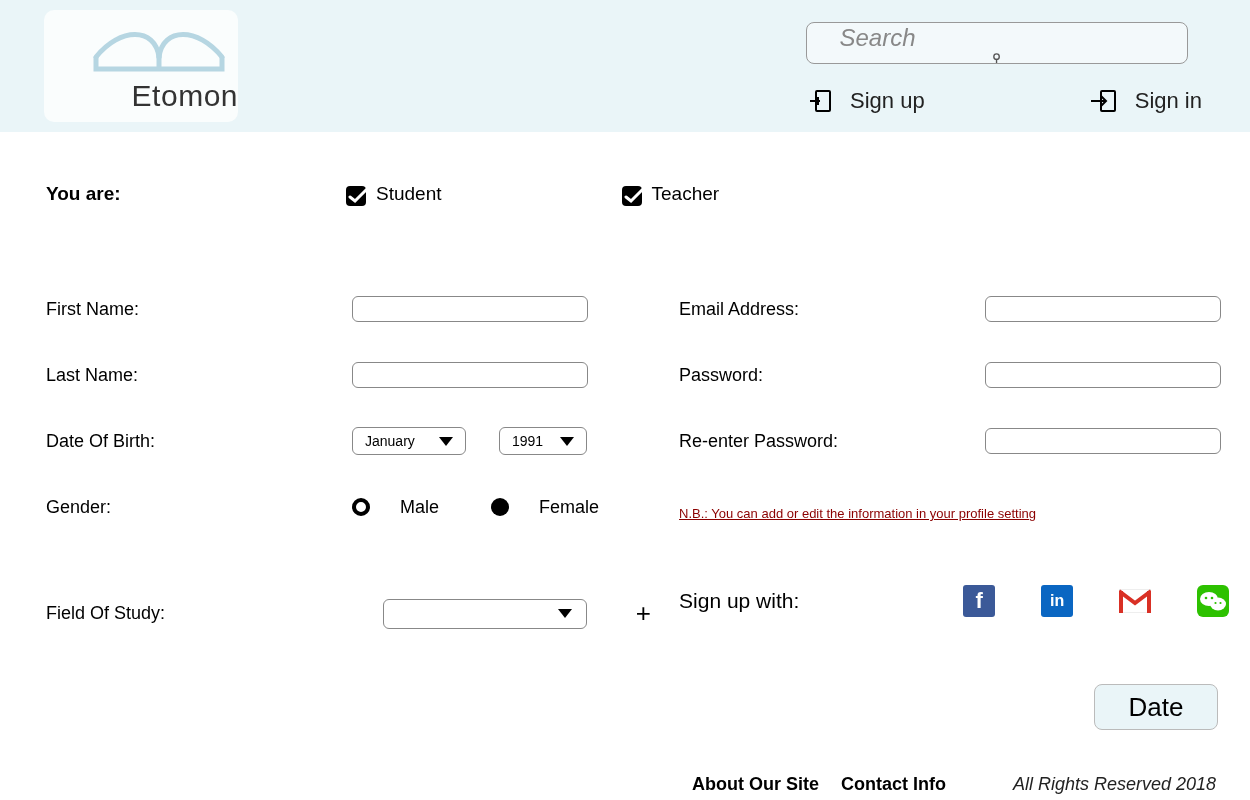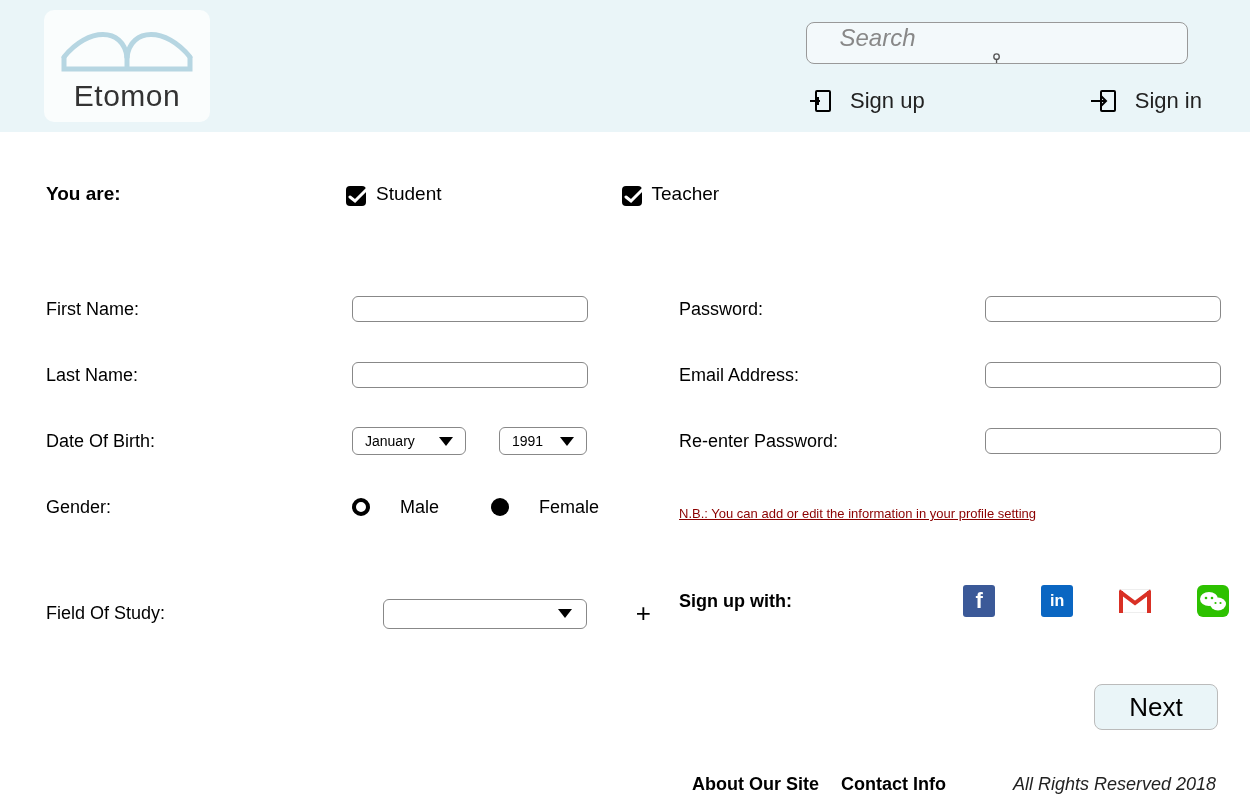--- a/index.html
+++ b/index.html
@@ -17,27 +17,27 @@
   .header {
     background: #eaf5f8;
     height: 132px;
     display: flex;
     align-items: flex-start;
     justify-content: space-between;
     padding: 0 44px;
   }
   .logo {
     margin-top: 10px;
-    width: 166px;
+    width: 194px;
     height: 112px;
     background: #fafdfd;
     border-radius: 10px;
     display: flex;
     flex-direction: column;
-    align-items: center;
+    align-items: flex-end;
     justify-content: center;
   }
   .logo-book {
     margin-top: 4px;
   }
   .logo-text {
     font-size: 30px;
     color: #333;
     font-weight: 300;
     letter-spacing: 0.5px;
@@ -202,22 +202,22 @@
     font-weight: 500;
     margin-top: 22px;
     text-decoration: underline;
   }
   .social-row {
     margin-top: 44px;
     display: flex;
     align-items: center;
   }
   .social-label {
-    font-size: 18px;
-    font-weight: 700;
+    font-size: 21px;
+    font-weight: 400;
     width: 284px;
   }
   .social-icons {
     display: flex;
     gap: 46px;
   }
   .sic {
     width: 32px; height: 32px;
     cursor: pointer;
     display: flex; align-items: center; justify-content: center;
@@ -365,26 +365,26 @@
         <div class="field-label">Field Of Study:</div>
         <div class="study-select">
           <span class="caret"></span>
         </div>
         <span class="plus">+</span>
       </div>
     </div>
 
     <div class="col">
       <div class="field-row">
+        <div class="field-label-r">Email Address:</div>
+        <input class="text-input" style="">
+      </div>
+      <div class="field-row">
         <div class="field-label-r">Password:</div>
         <input class="text-input" type="password" style="">
-      </div>
-      <div class="field-row">
-        <div class="field-label-r">Email Address:</div>
-        <input class="text-input" style="">
       </div>
       <div class="field-row">
         <div class="field-label-r">Re-enter Password:</div>
         <input class="text-input" type="password" style="">
       </div>
       <div class="nb">N.B.: You can add or edit the information in your profile setting</div>
       <div class="social-row">
         <div class="social-label">Sign up with:</div>
         <div class="social-icons">
           <div class="sic fb">f</div>
@@ -408,21 +408,21 @@
             </svg>
           </div>
         </div>
       </div>
     </div>
 
   </div>
 </div>
 
 <div class="next-btn">
-  <span>Next</span>
+  <span>Date</span>
 </div>
 
 <div class="footer">
   <div class="footer-links">
     <span>About Our Site</span>
     <span>Contact Info</span>
   </div>
   <div class="copyright">All Rights Reserved 2018</div>
 </div>
 

